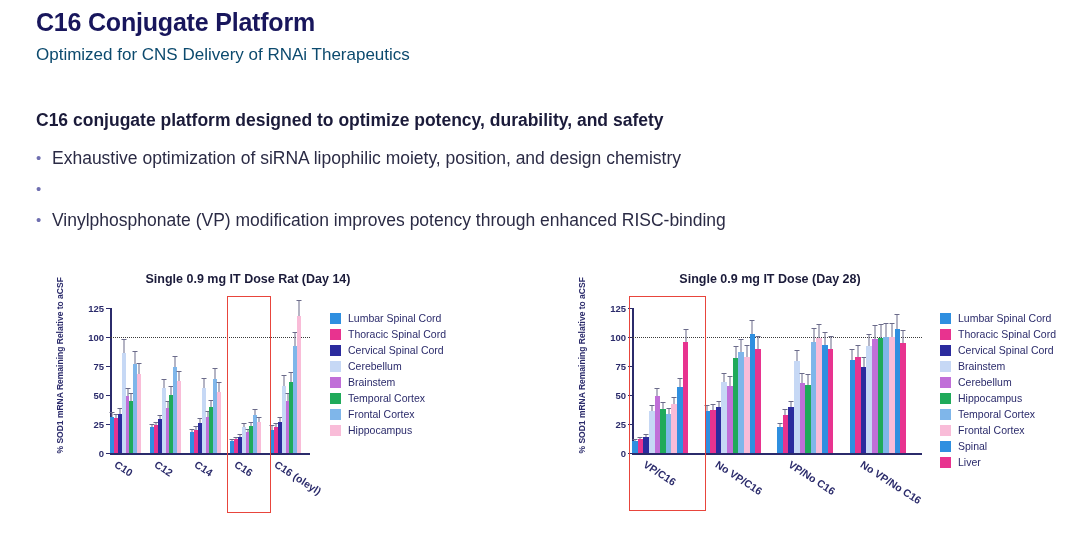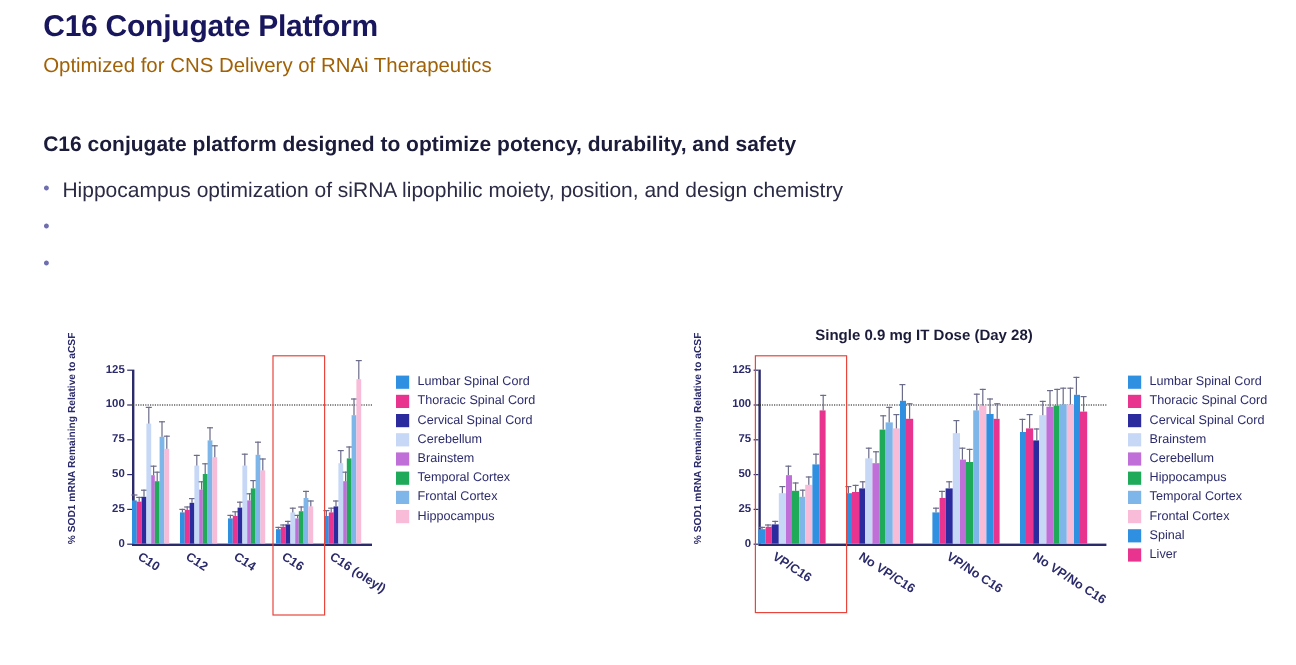--- a/index.html
+++ b/index.html
@@ -7,21 +7,21 @@
     width:1080px;height:554px;background:#ffffff;
     font-family:"Liberation Sans", sans-serif;
     color:#1a1a2e;overflow:hidden;position:relative;
   }
   .slide{position:relative;width:1080px;height:554px;}
   .title{
     position:absolute;left:36px;top:8px;font-size:25px;font-weight:bold;color:#18165c;
     letter-spacing:-0.2px;
   }
   .subtitle{
-    position:absolute;left:36px;top:45px;font-size:17px;color:#a16207;font-weight:normal;
+    position:absolute;left:36px;top:45px;font-size:17px;color:#0c4a6e;font-weight:normal;
   }
   .headline{
     position:absolute;left:36px;top:110px;font-size:17.5px;font-weight:bold;color:#1b1b3a;
   }
   .bullets{position:absolute;left:36px;top:145px;width:1010px;}
   .bullet{display:flex;align-items:flex-start;margin-bottom:5px;}
   .bullet .dot{color:#6f6fb0;font-size:15px;line-height:26px;width:16px;flex:0 0 16px;}
   .bullet .btext{font-size:17.5px;color:#2b2b45;line-height:26px;}
 
   
@@ -71,31 +71,33 @@
 
 <div class="slide">
 
   <div class="title">C16 Conjugate Platform</div>
   <div class="subtitle">Optimized for CNS Delivery of RNAi Therapeutics</div>
   <div class="headline">C16 conjugate platform designed to optimize potency, durability, and safety</div>
 
   <div class="bullets">
     <div class="bullet">
       <span class="dot">•</span>
-      <span class="btext">Hippocampus optimization of siRNA lipophilic moiety, position, and design chemistry</span>
+      <span class="btext">Exhaustive optimization of siRNA lipophilic moiety, position, and design chemistry</span>
     </div>
     <div class="bullet">
       <span class="dot">•</span>
     </div>
     <div class="bullet">
       <span class="dot">•</span>
+      <span class="btext">Vinylphosphonate (VP) modification improves potency through enhanced RISC-binding</span>
     </div>
   </div>
 
   <div class="panel" id="panel-0" style="left:48px;top:272px;width:470px;height:260px;">
+    <div class="panel-title" style="width:320px;margin-left:40px;">Single 0.9 mg IT Dose Rat (Day 14)</div>
     <div class="plot-wrap" id="plot-0" style="position:absolute;left:0;top:22px;width:330px;height:230px;">
         <div class="ylabel" style="left: 0px; top: 14px; height: 145px;">
           <span style="width: 145px;">% SOD1 mRNA Remaining Relative to aCSF</span>
         </div>
         <div class="yaxis" style="left: 62px; top: 14px; height: 145px;"></div>
         <div class="xaxis" style="left: 62px; top: 159px; width: 200px;"></div>
         <div class="ytick" style="top: 159px; right: 274px; width: 30px;">0</div>
         <div class="tickmark" style="left: 58px; top: 159px;"></div>
         <div class="ytick" style="top: 130px; right: 274px; width: 30px;">25</div>
         <div class="tickmark" style="left: 58px; top: 130px;"></div>

